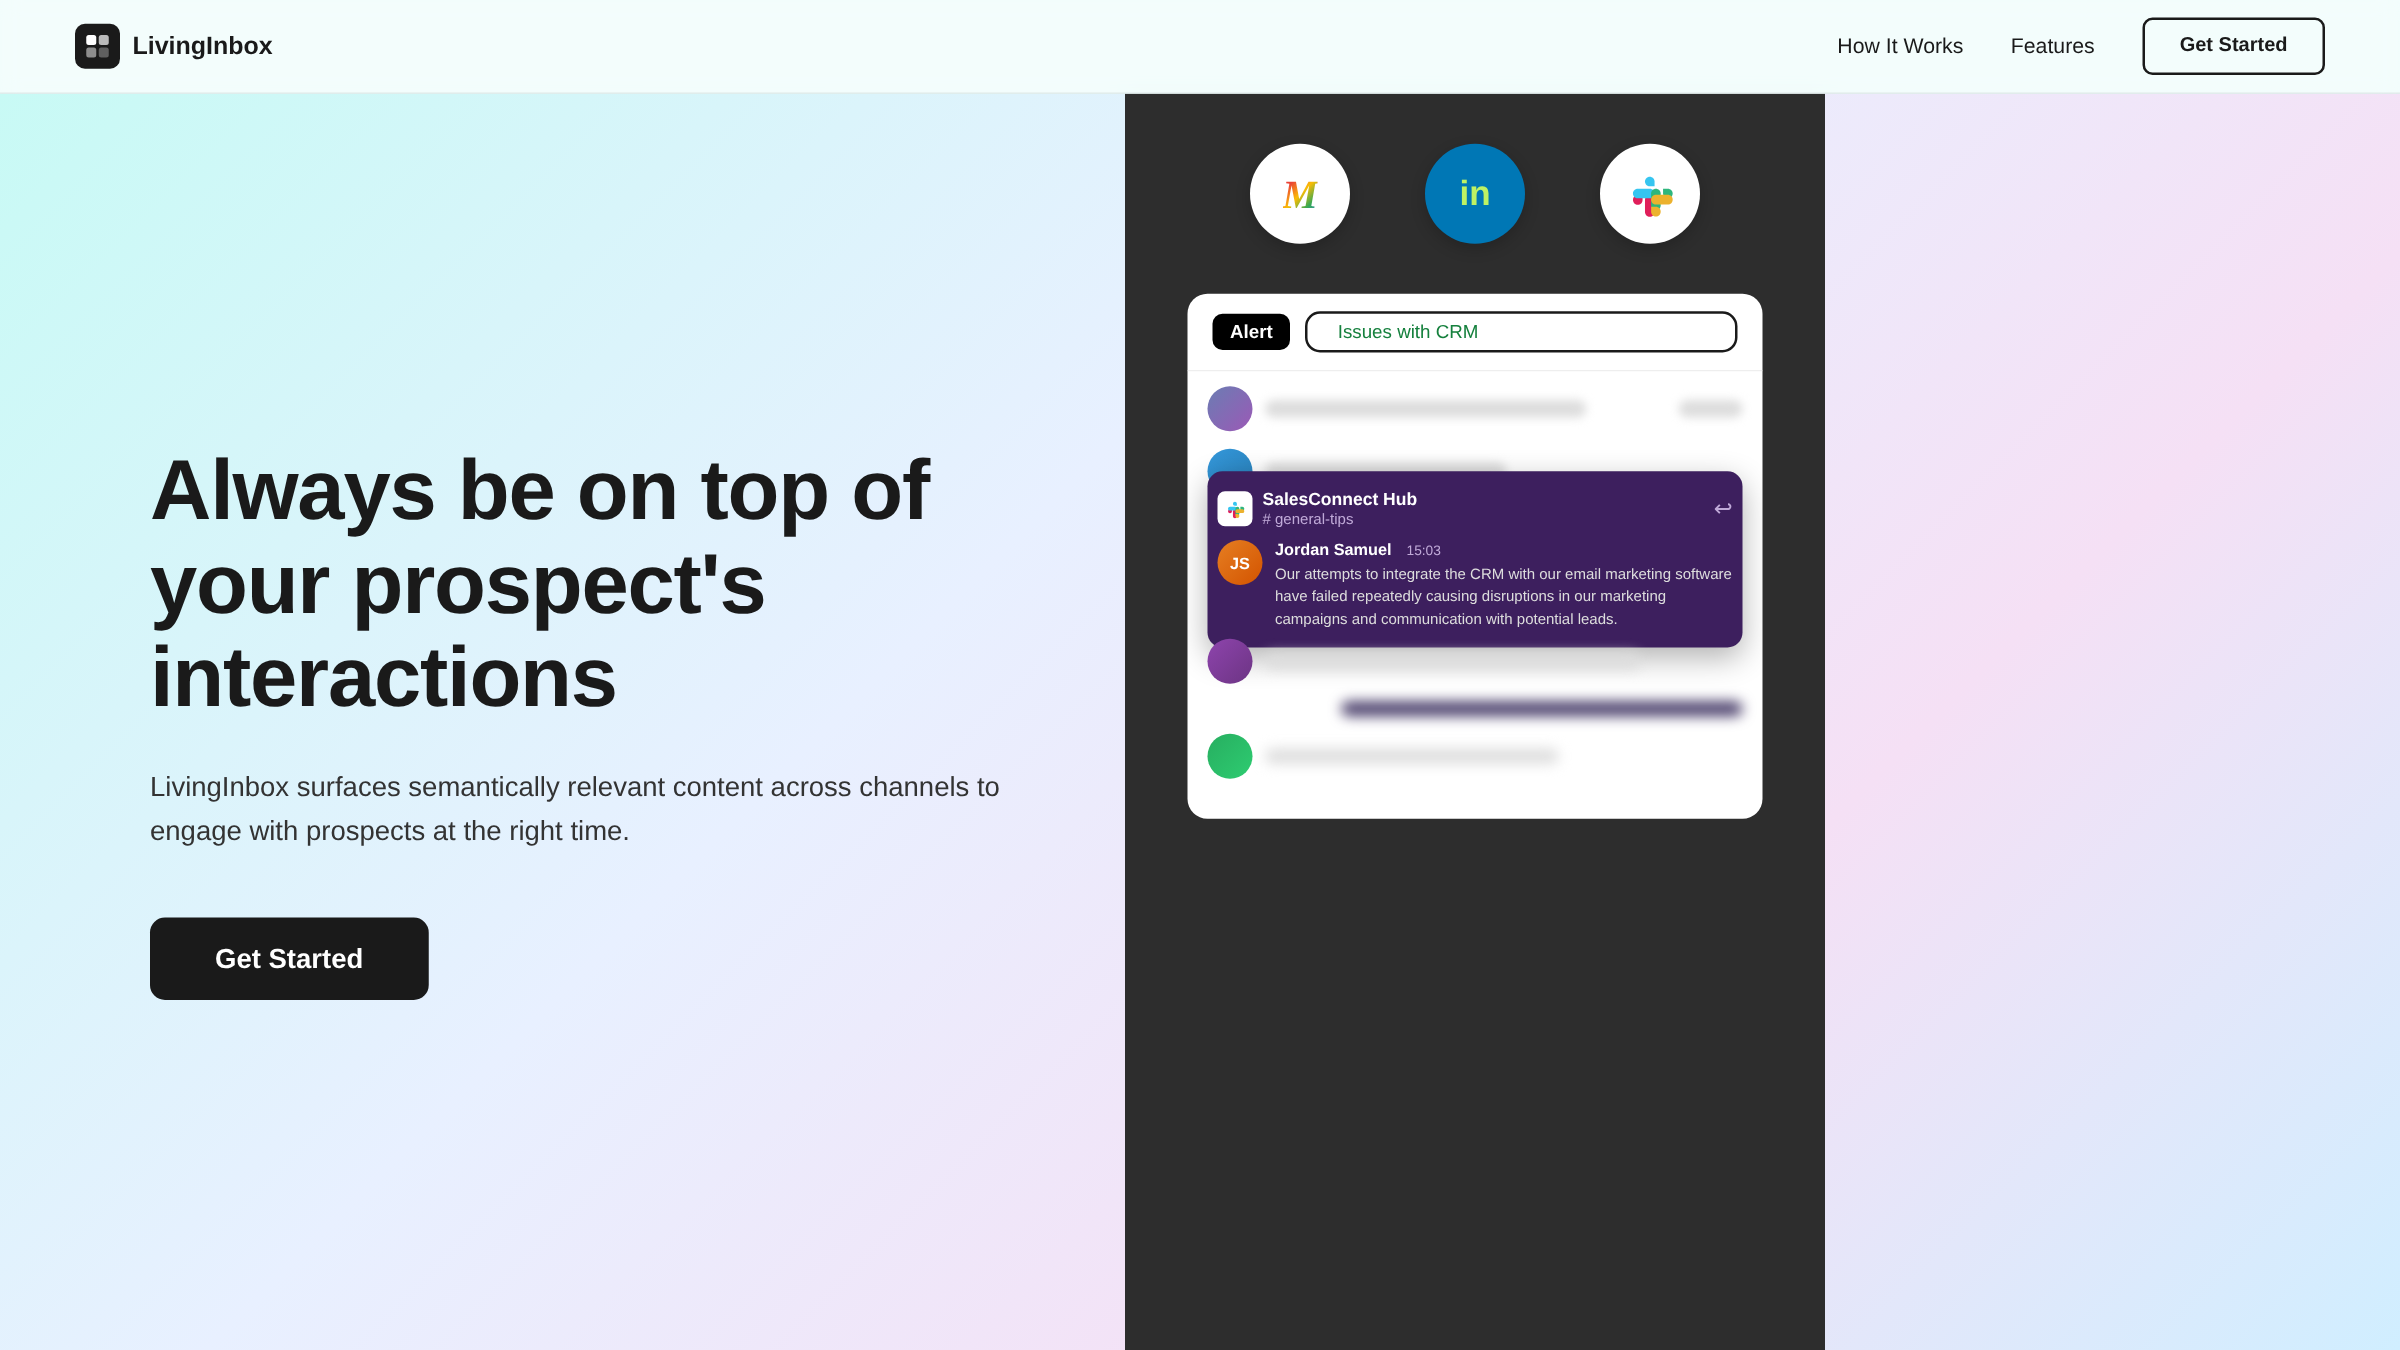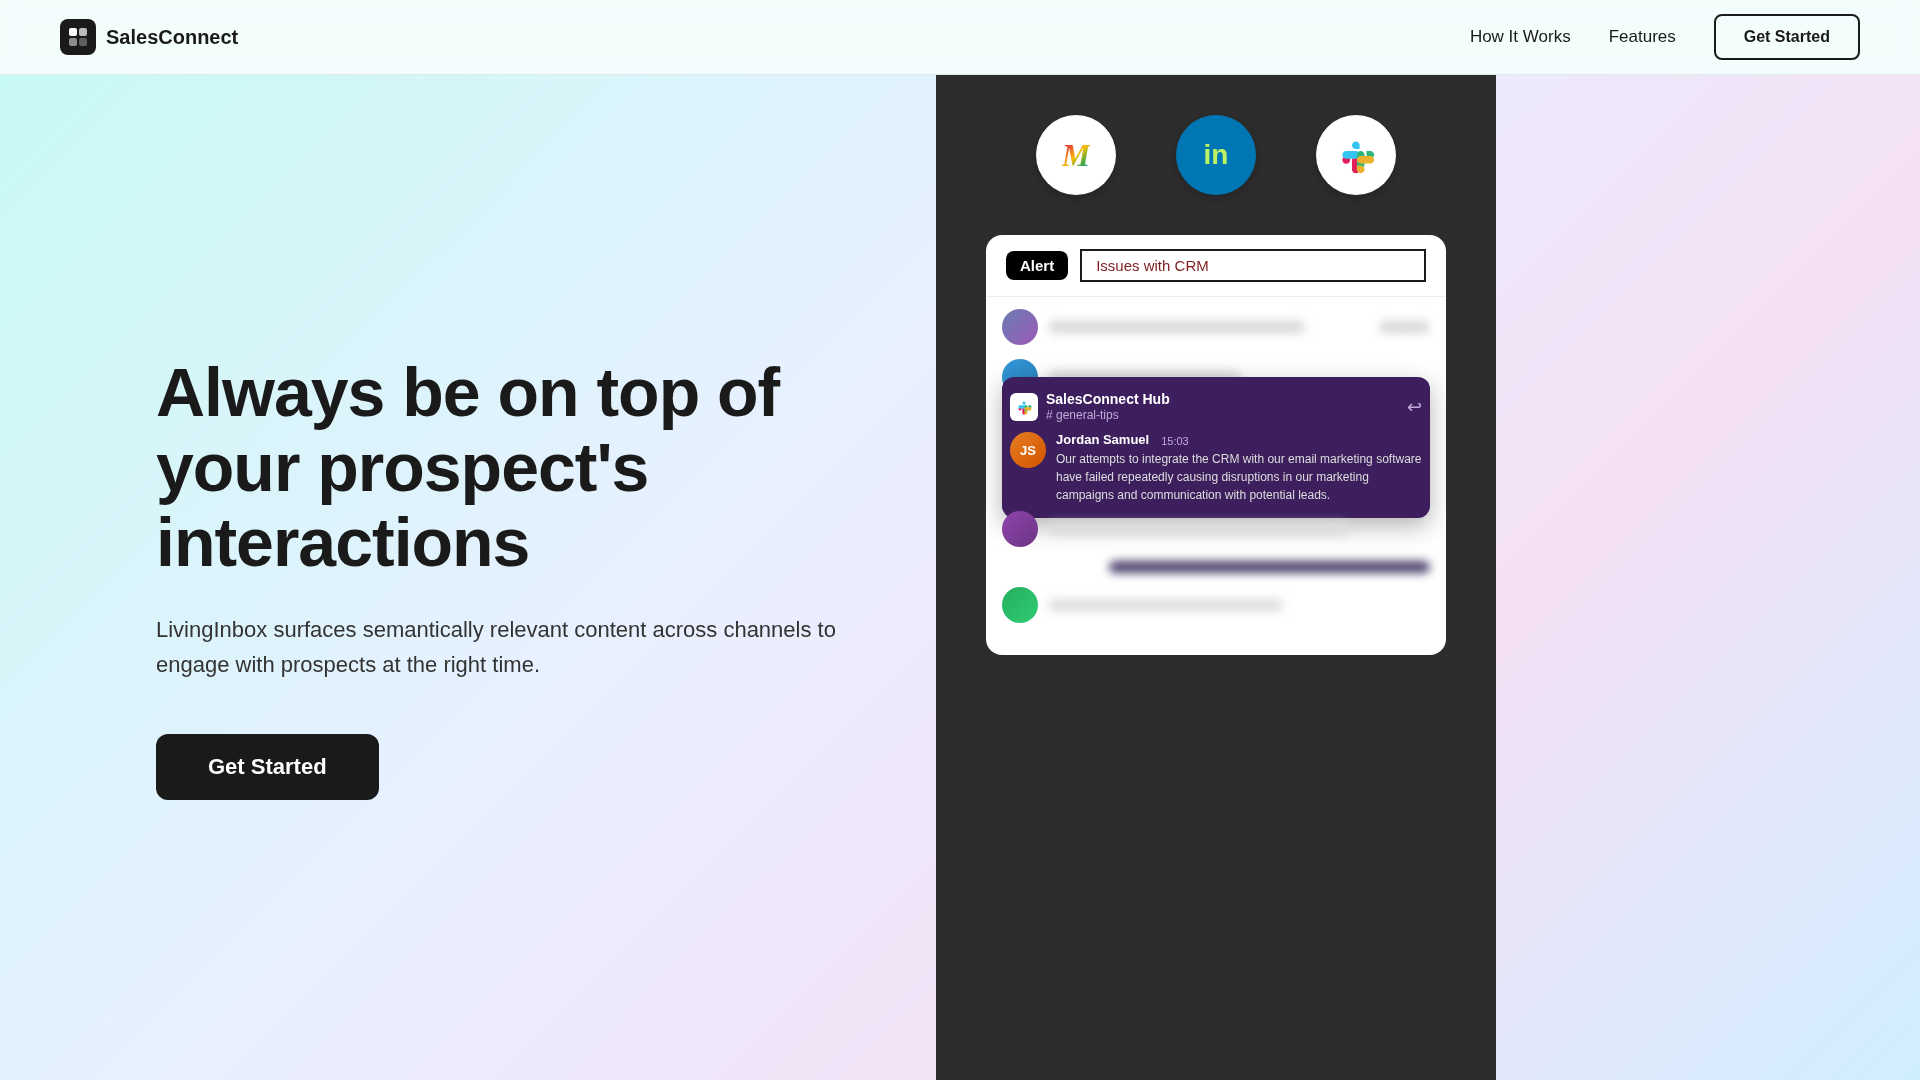--- a/index.html
+++ b/index.html
@@ -78,21 +78,20 @@
     }
 
     
     .left-section {
       flex: 1;
       display: flex;
       flex-direction: column;
       justify-content: center;
       padding: 80px 100px 80px 120px;
       max-width: 900px;
-      margin-left: 36px;
     }
     .hero-title {
       font-size: 68px;
       font-weight: 900;
       color: #1a1a1a;
       line-height: 1.1;
       margin-bottom: 32px;
       letter-spacing: -1px;
     }
     .hero-subtitle {
@@ -193,24 +192,24 @@
     .alert-badge {
       background: #000000;
       color: white;
       padding: 6px 14px;
       border-radius: 8px;
       font-size: 15px;
       font-weight: 600;
     }
     .alert-input {
       border: 2px solid #1a1a1a;
-      border-radius: 0;
-      padding: 6px 14px;
+      border-radius: 12px;
+      padding: 6px 24px;
       font-size: 15px;
-      color: #7f1d1d;
+      color: #15803d;
       font-weight: 500;
       flex: 1;
     }
 
     
     .chat-messages {
       padding: 12px 16px;
       height: calc(100% - 60px);
       position: relative;
       overflow: hidden;
@@ -337,21 +336,21 @@
 <header class="header">
   <div class="logo">
     <div class="logo-icon">
       <svg width="22" height="22" viewBox="0 0 22 22" fill="none">
         <rect x="2" y="2" width="8" height="8" rx="2" fill="white"></rect>
         <rect x="12" y="2" width="8" height="8" rx="2" fill="white" opacity="0.7"></rect>
         <rect x="2" y="12" width="8" height="8" rx="2" fill="white" opacity="0.5"></rect>
         <rect x="12" y="12" width="8" height="8" rx="2" fill="white" opacity="0.3"></rect>
       </svg>
     </div>
-    <span class="logo-text">SalesConnect</span>
+    <span class="logo-text">LivingInbox</span>
   </div>
   <nav class="nav">
     <a class="nav-link">How It Works</a>
     <a class="nav-link">Features</a>
     <button class="btn-get-started-header">Get Started</button>
   </nav>
 </header>
 
 <main class="main">
 

